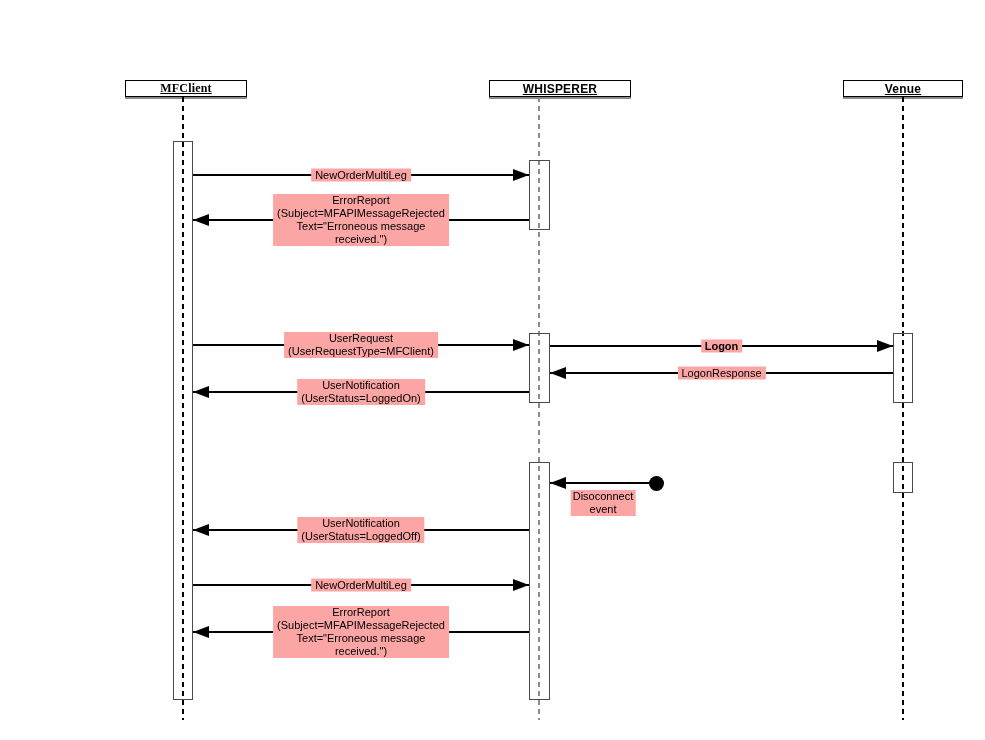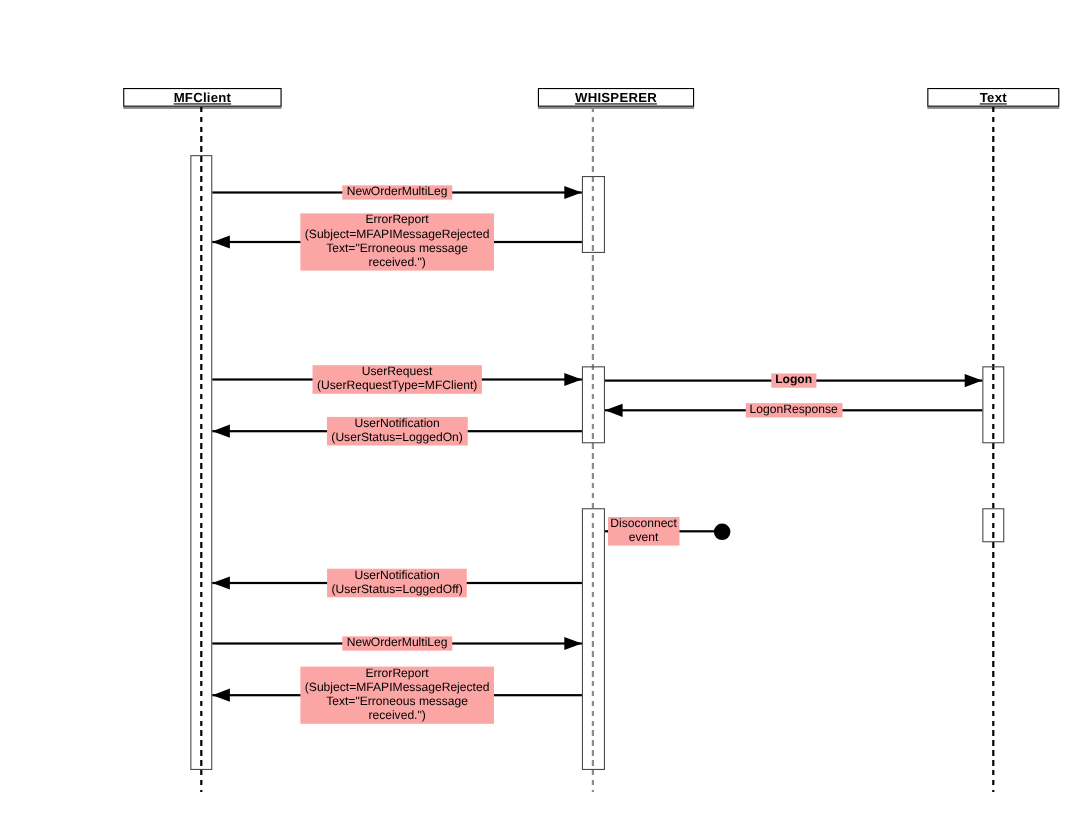--- a/index.html
+++ b/index.html
@@ -36,39 +36,39 @@
     position:absolute; top:-5px; width:0; height:0;
     border-top:6px solid transparent; border-bottom:6px solid transparent;
   }
   .msg .head.pt-right { right:0; border-left:16px solid #000; }
   .msg .head.pt-left  { left:0;  border-right:16px solid #000; }
   .msg .label {
     position:absolute; left:50%; top:1px; transform:translate(-50%,-50%);
     background:#fca5a5; padding:0 4px;
     font-size:11px; line-height:13px; text-align:center; white-space:pre-line;
   }
-  .msg .label.near-left { left:35px; transform:translate(-50%,-50%); padding:0 2px; }
+  .msg .label.near-left { left:53px; transform:translate(-50%,-50%); padding:0 2px;margin-top:20px; }
   .event-dot {
     position:absolute; right:-1px; top:-6.5px; width:15px; height:15px;
     border-radius:50%; background:#000;
   }
 </style>
 </head>
 <body>
 
 <div class="canvas">
 
-  <div class="actor-box" style="left:112px; width:144px;">
+  <div class="actor-box" style="left:125px; width:122px;font-family:Liberation Serif, serif;">
     <span>MFClient</span>
   </div>
   <div class="actor-box" style="left:489px; width:142px;text-align:right;">
     <span>WHISPERER</span>
   </div>
   <div class="actor-box" style="left:843px; width:120px;">
-    <span>Text</span>
+    <span>Venue</span>
   </div>
 
   <div class="lifeline" style="left:182px;"></div>
   <div class="lifeline gray" style="left:538px;"></div>
   <div class="lifeline" style="left:902px;"></div>
 
   <div class="activation" style="left:173px; top:141px; width:20px; height:559px;"></div>
   <div class="activation" style="left:529px; top:160px; width:21px; height:70px;"></div>
   <div class="activation" style="left:529px; top:333px; width:21px; height:70px;"></div>
   <div class="activation" style="left:529px; top:462px; width:21px; height:238px;"></div>

